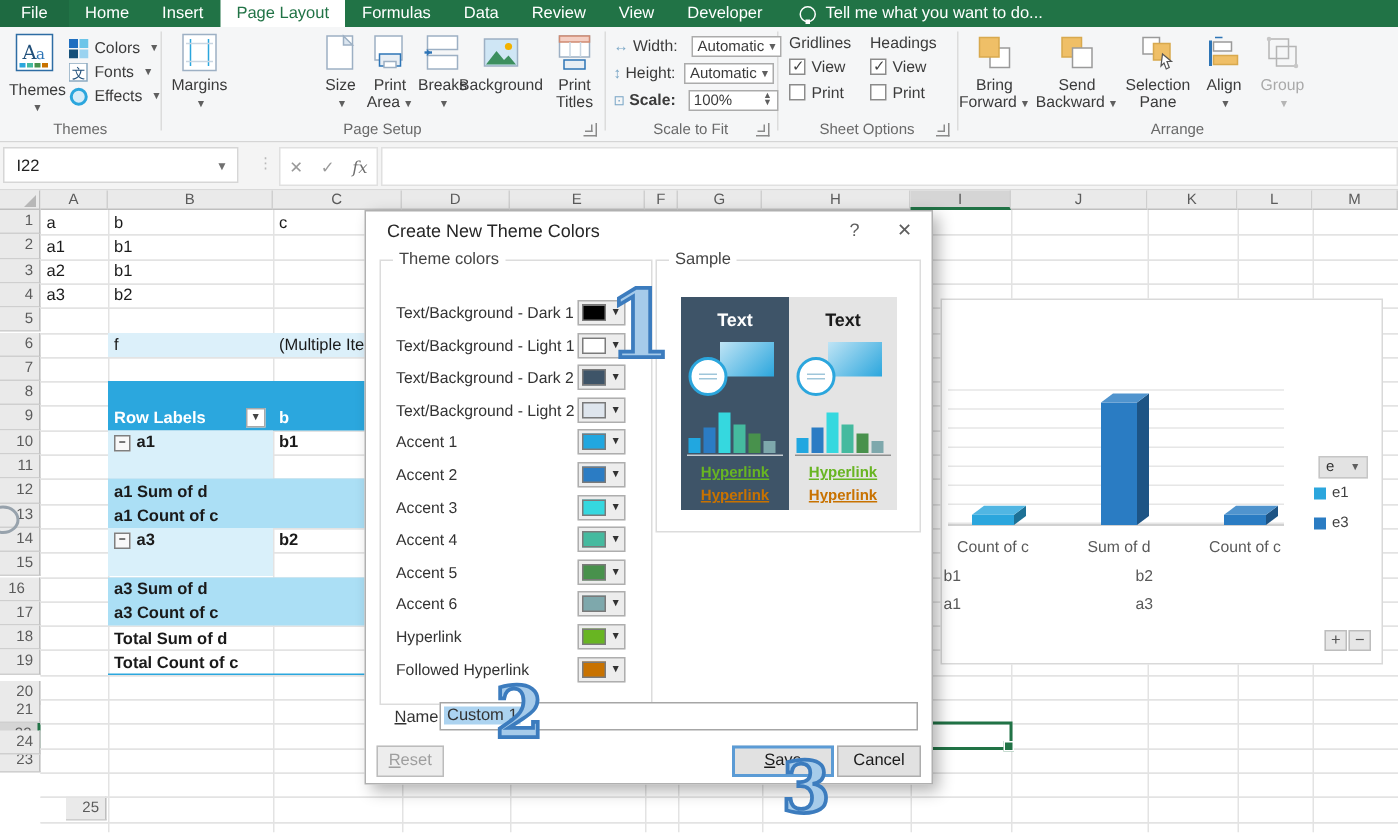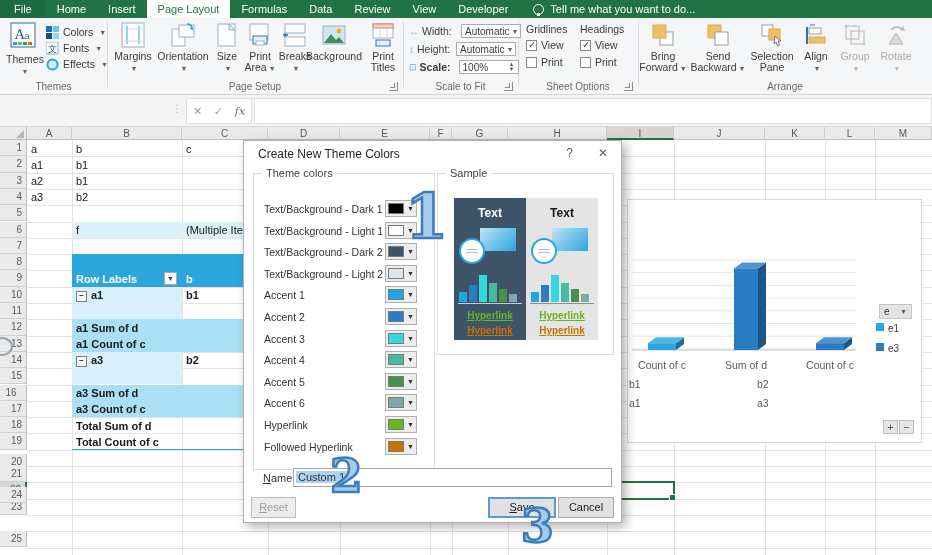--- a/index.html
+++ b/index.html
@@ -49,21 +49,21 @@
   .hline{position:absolute;height:1px;background:#e3e3e3;}
   .cellt{position:absolute;font-size:11px;color:#1a1a1a;white-space:nowrap;line-height:16px;}
   .cellt.b{font-weight:bold;}
   .cellt.w{color:#fff;}
   .collapse{display:inline-block;width:9px;height:9px;border:1px solid #7f7f7f;background:#f8f8f8;font-size:8px;line-height:7px;text-align:center;color:#333;margin-right:4px;vertical-align:1px;}
   .rl-dd{position:absolute;width:13px;height:13px;background:#fff;border:1px solid #a9a9a9;box-sizing:border-box;text-align:center;line-height:11px;font-size:7px;color:#444;}
   
   #chartpanel{position:absolute;left:627px;top:199px;width:295px;height:244px;background:#fff;border:1px solid #d9d9d9;box-sizing:border-box;}
   .chlabel{position:absolute;font-size:10.5px;color:#595959;white-space:nowrap;}
   #legbtn{position:absolute;left:879px;top:304px;width:33px;height:15px;background:#e3e3e3;border:1px solid #c6c6c6;font-size:10px;color:#333;display:flex;align-items:center;justify-content:space-between;padding:0 4px;box-sizing:border-box;}
-  .legitem{position:absolute;font-size:10px;color:#404040;display:flex;align-items:flex-start;gap:4px;}
+  .legitem{position:absolute;font-size:10px;color:#404040;display:flex;align-items:center;gap:4px;}
   .legsw{width:8px;height:8px;display:inline-block;}
   .pmbtn{position:absolute;width:15px;height:14px;background:#e6e6e6;border:1px solid #bdbdbd;font-size:11px;color:#555;text-align:center;line-height:12px;box-sizing:border-box;}
   
   #selcell{position:absolute;border:2px solid #217346;background:transparent;z-index:12;}
   #selcell::after{content:"";position:absolute;right:-3px;bottom:-3px;width:5px;height:5px;background:#217346;border:1px solid #fff;}
   
   #dlg{position:absolute;left:243px;top:140px;width:377px;height:381px;background:#fff;border:1px solid #b0b0b0;box-shadow:4px 4px 10px rgba(0,0,0,.3);z-index:50;font-size:11px;color:#333;}
   #dlg-title{position:absolute;left:14px;top:6px;font-size:12px;color:#262626;}
   #dlg-help{position:absolute;right:48px;top:5px;color:#5e5e5e;font-size:12px;}
   #dlg-close{position:absolute;right:13px;top:5px;color:#5e5e5e;font-size:12px;}
@@ -169,29 +169,20 @@
       <div class="pbtn" style="left:5px;width:42px;">
         <svg width="26" height="26">
             <rect x="2" y="1" width="22" height="24" fill="#fff" stroke="#9db0c4"></rect>
             <line x1="7" y1="4" x2="7" y2="22" stroke="#2ba6dd"></line>
             <line x1="19" y1="4" x2="19" y2="22" stroke="#2ba6dd"></line>
             <line x1="4" y1="7" x2="22" y2="7" stroke="#c9d6e2"></line>
             <line x1="4" y1="19" x2="22" y2="19" stroke="#c9d6e2"></line>
           </svg>
         <div class="lab"><span>Margins</span><br><span class="caret">▼</span></div>
       </div>
-      <div class="pbtn" style="left:48px;width:56px;">
-        <svg width="26" height="26">
-            <rect x="2" y="7" width="13" height="17" fill="#fff" stroke="#9db0c4"></rect>
-            <rect x="9" y="3" width="15" height="12" fill="#fff" stroke="#9db0c4"></rect>
-            <path d="M17 2 q5 0 5 5" fill="none" stroke="#2ba6dd" stroke-width="1.6"></path>
-            <path d="M22 4 l1.5 4 -4 -1z" fill="#2ba6dd"></path>
-          </svg>
-        <div class="lab"><span>Orientation</span><br><span class="caret">▼</span></div>
-      </div>
       <div class="pbtn" style="left:104px;width:32px;">
         <svg width="26" height="26">
             <rect x="4" y="2" width="17" height="22" fill="#fff" stroke="#9db0c4"></rect>
             <path d="M15 2 l6 6 -6 0 z" fill="#dce6f0" stroke="#9db0c4"></path>
           </svg>
         <div class="lab"><span>Size</span><br><span class="caret">▼</span></div>
       </div>
       <div class="pbtn" style="left:134px;width:38px;">
         <svg width="26" height="26">
             <rect x="3" y="2" width="18" height="16" fill="#fff" stroke="#9db0c4"></rect>
@@ -309,33 +300,26 @@
       </div>
       <div class="pbtn dis" style="left:198px;width:38px;">
         <svg width="26" height="26">
             <rect x="4" y="4" width="13" height="13" fill="none" stroke="#b5b5b5"></rect>
             <rect x="9" y="9" width="13" height="13" fill="none" stroke="#b5b5b5"></rect>
             <circle cx="4" cy="4" r="1.5" fill="#c7c7c7"></circle>
             <circle cx="22" cy="22" r="1.5" fill="#c7c7c7"></circle>
           </svg>
         <div class="lab"><span>Group</span><br><span class="caret" style="color:#b5b5b5;">▼</span></div>
       </div>
-      <div class="pbtn dis" style="left:238px;width:40px;">
-        <svg width="26" height="26">
-            <path d="M8 8 q6 -6 12 0" fill="none" stroke="#b5b5b5" stroke-width="1.5"></path>
-            <path d="M20 4 l2 5 -5 -1z" fill="#b5b5b5"></path>
-            <path d="M6 22 l14 0 -7 -11z" fill="#d9d9d9" stroke="#b5b5b5"></path>
-          </svg>
-        <div class="lab"><span>Rotate</span><br><span class="caret" style="color:#b5b5b5;">▼</span></div>
-      </div>
       <div class="glabel">Arrange</div>
     </div>
   </div>
 
   <div id="fbar">
+    <div id="namebox"><span>I22</span><span class="nbcaret">▼</span></div>
     <div class="vdots">⋮</div>
     <div id="fxbtns">
       <span>✕</span>
       <span>✓</span>
       <span class="fxg">fx</span>
     </div>
     <div id="ffield"></div>
   </div>
 
   <div id="selall"></div>
@@ -370,21 +354,21 @@
       <div class="rowhdr" style="top: 368.2px; height: 16.3px; line-height: 16.3px;">15</div>
       <div class="rowhdr" style="top: 384.5px; height: 16.3px; line-height: 16.3px; text-align: center;">16</div>
       <div class="rowhdr" style="top: 400.8px; height: 16.3px; line-height: 16.3px;">17</div>
       <div class="rowhdr" style="top: 417.1px; height: 16.3px; line-height: 16.3px;">18</div>
       <div class="rowhdr" style="top: 433.4px; height: 16.3px; line-height: 16.3px;">19</div>
       <div class="rowhdr" style="top: 454px; height: 16.3px; line-height: 16.3px;">20</div>
       <div class="rowhdr" style="top: 466px; height: 16.3px; line-height: 16.3px;">21</div>
       <div class="rowhdr sel" style="top: 482.3px; height: 16.3px; line-height: 16.3px;">22</div>
       <div class="rowhdr" style="top: 498.6px; height: 16.3px; line-height: 16.3px;">23</div>
       <div class="rowhdr" style="top: 487px; height: 16.3px; line-height: 16.3px;">24</div>
-      <div class="rowhdr" style="top: 531.2px; height: 16.3px; line-height: 16.3px;">25</div>
+      <div class="rowhdr" style="top: 531.2px; height: 16.3px; line-height: 16.3px; margin-left: 44px;">25</div>
       <div class="vline" style="left: 72px; top: 140px; height: 415px;"></div>
       <div class="vline" style="left: 182px; top: 140px; height: 415px;"></div>
       <div class="vline" style="left: 268px; top: 140px; height: 415px;"></div>
       <div class="vline" style="left: 340px; top: 140px; height: 415px;"></div>
       <div class="vline" style="left: 430px; top: 140px; height: 415px;"></div>
       <div class="vline" style="left: 452px; top: 140px; height: 415px;"></div>
       <div class="vline" style="left: 508px; top: 140px; height: 415px;"></div>
       <div class="vline" style="left: 607px; top: 140px; height: 415px;"></div>
       <div class="vline" style="left: 674px; top: 140px; height: 415px;"></div>
       <div class="vline" style="left: 765px; top: 140px; height: 415px;"></div>

